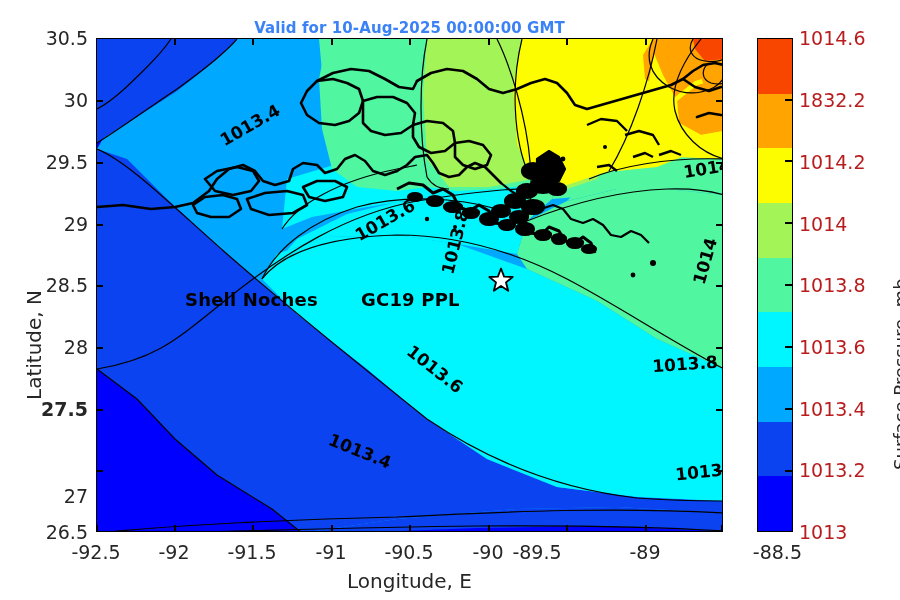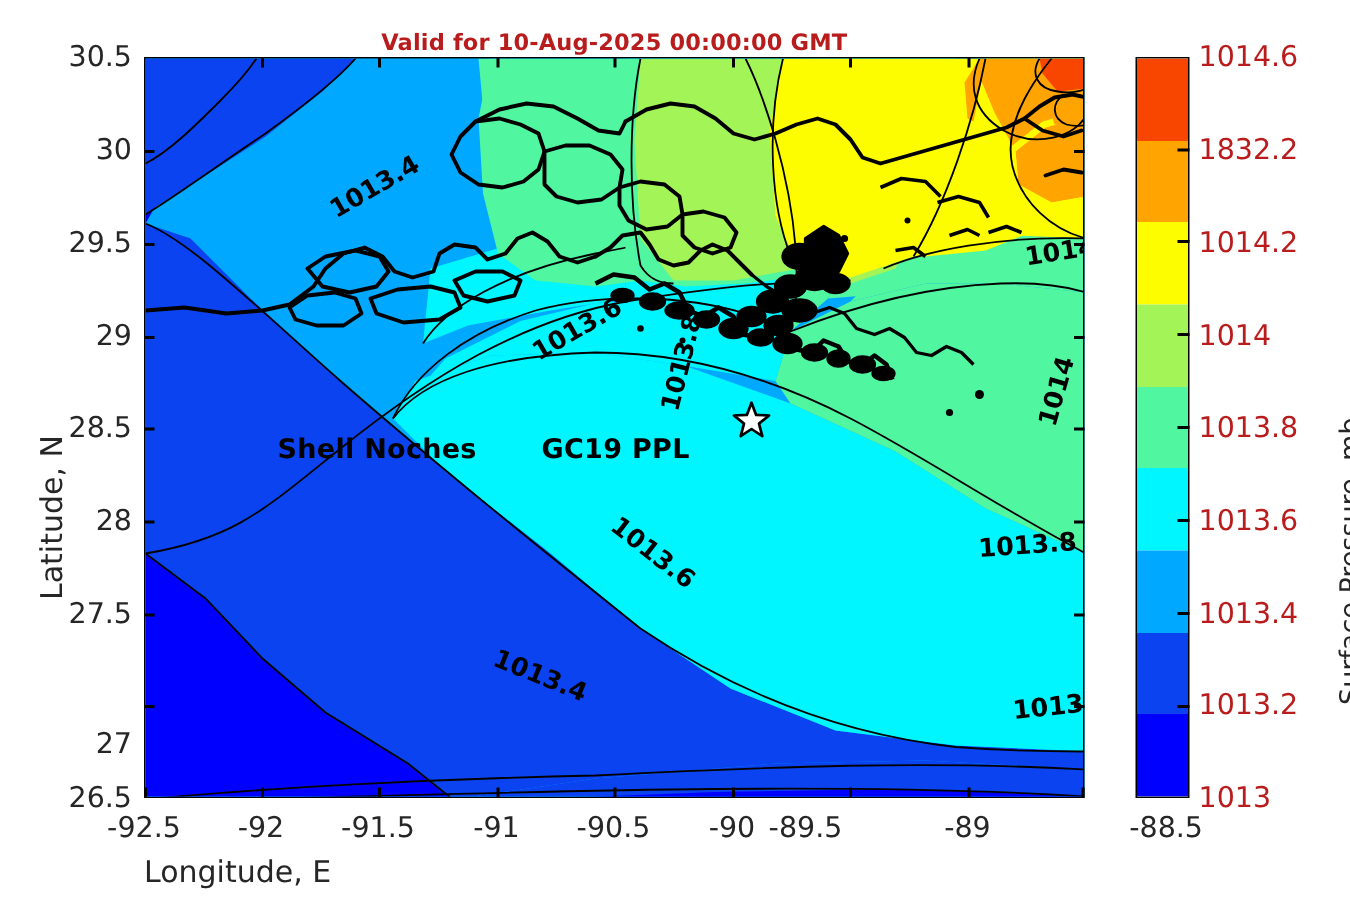--- a/index.html
+++ b/index.html
@@ -5,21 +5,21 @@
   html,body{margin:0;padding:0;}
   body{
     width:900px;height:600px;background:#ffffff;
     font-family:"DejaVu Sans","Liberation Sans",sans-serif;
     overflow:hidden;position:relative;
   }
   #root{position:absolute;left:0;top:0;width:900px;height:600px;}
 
   .plot-title{
     position:absolute;left:96px;top:19px;width:627px;
-    text-align:center;font-size:15px;font-weight:bold;color:#b91c1c;
+    text-align:center;font-size:15px;font-weight:bold;color:#3b82f6;
     letter-spacing:0.1px;
   }
 
   
   #axes{
     position:absolute;left:96px;top:38px;width:627px;height:494px;
     border:1.6px solid #000;box-sizing:border-box;overflow:hidden;
     background:#00b2ff;
   }
   #axes svg{position:absolute;left:0;top:0;}
@@ -34,21 +34,21 @@
   .xlab{
     position:absolute;font-size:19px;color:#262626;
     text-align:center;width:90px;top:541px;
   }
   .ylab{
     position:absolute;font-size:19px;color:#262626;
     text-align:right;width:72px;height:22px;left:16px;
   }
   .axis-title-x{
     position:absolute;left:96px;top:569px;width:627px;
-    text-align:left;font-size:20px;color:#262626;
+    text-align:center;font-size:20px;color:#262626;
   }
   .axis-title-y{
     position:absolute;font-size:20px;color:#262626;
     transform:rotate(-90deg);transform-origin:0 0;
     left:22px;top:400px;white-space:nowrap;
   }
 
   
   #cbar{
     position:absolute;left:757px;top:38px;width:36px;height:494px;
@@ -325,21 +325,21 @@
   <div class="xlab" style="left:492px;">-89.5</div>
   <div class="xlab" style="left:600px;">-89</div>
   <div class="xlab" style="left:712px;text-align:right;">-88.5</div>
 
   <div class="ylab" style="top:27px;">30.5</div>
   <div class="ylab" style="top:89px;">30</div>
   <div class="ylab" style="top:151px;">29.5</div>
   <div class="ylab" style="top:213px;">29</div>
   <div class="ylab" style="top:274px;">28.5</div>
   <div class="ylab" style="top:336px;">28</div>
-  <div class="ylab" style="top:398px;">27.5</div>
+  <div class="ylab" style="top:398px;font-weight:bold;">27.5</div>
   <div class="ylab" style="top:485px;">27</div>
   <div class="ylab" style="top:521px;">26.5</div>
 
   <div class="axis-title-x">Longitude, E</div>
   <div class="axis-title-y">Latitude, N</div>
 
   <div id="cbar">
       <div class="band" style="background: rgb(248, 69, 0); height: 11.1111%;"></div>
       <div class="band" style="background: rgb(255, 164, 0); height: 11.1111%;"></div>
       <div class="band" style="background: rgb(253, 253, 0); height: 11.1111%;"></div>

